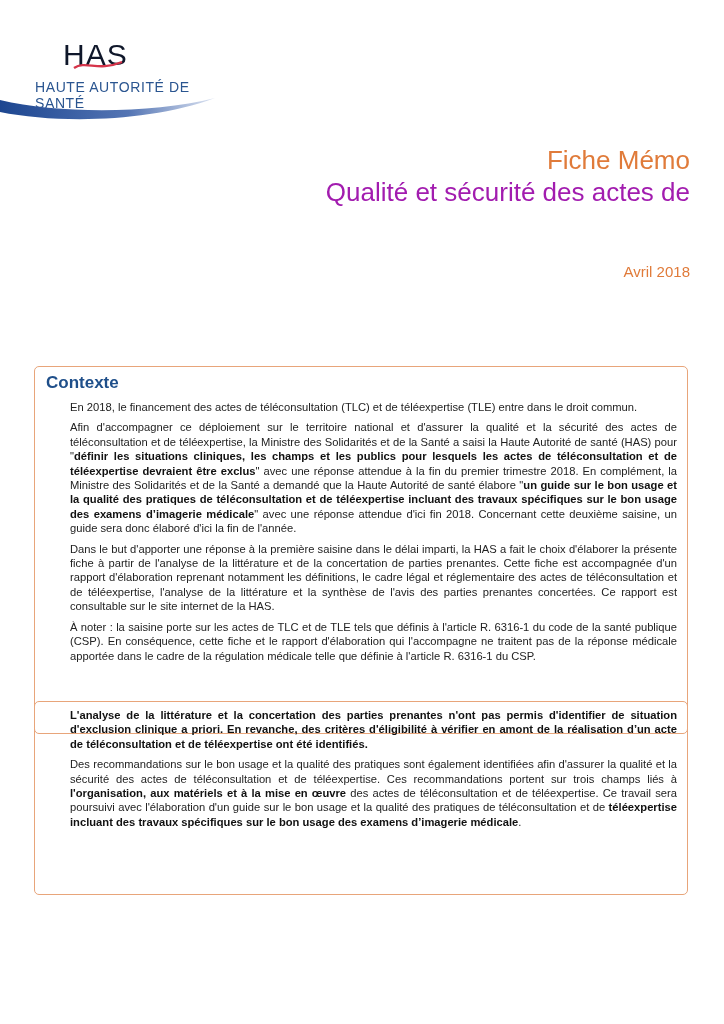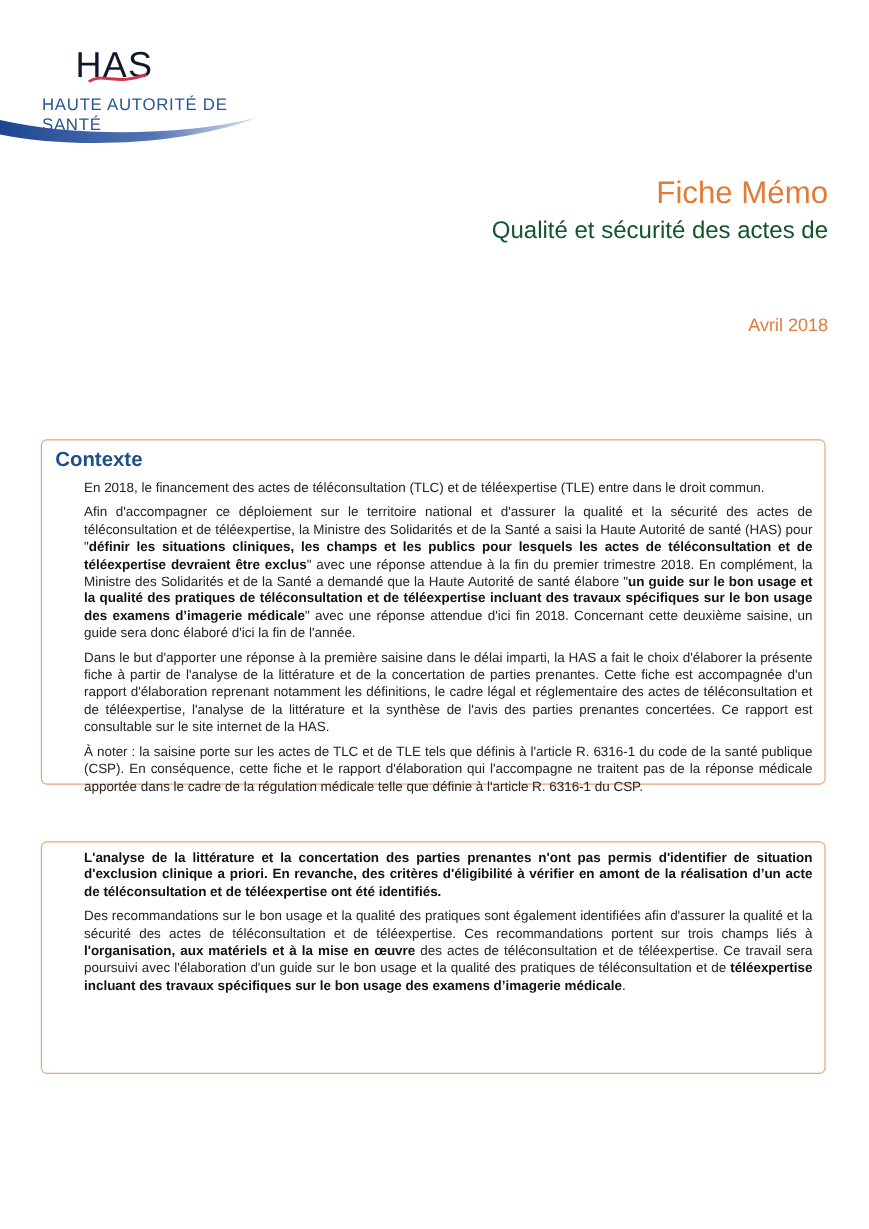--- a/index.html
+++ b/index.html
@@ -8,26 +8,26 @@
 
   .logo { position: absolute; left: 0; top: 0; width: 240px; height: 130px; }
   .logo-letters { position: absolute; left: 63px; top: 38px; font-size: 30px; letter-spacing: 1px;
                   color: #0f172a; font-family: "Liberation Sans", sans-serif; }
   .logo-sub { position: absolute; left: 35px; top: 79px; font-size: 14px; letter-spacing: 0.6px;
               color: #2a5590; }
   .swoosh { position: absolute; left: 0; top: 90px; }
 
   .title-block { position: absolute; right: 34px; top: 145px; text-align: right; }
   .fiche { font-size: 26px; color: #e07b3a; line-height: 30px; }
-  .subtitle { font-size: 20px; color: #14532d; line-height: 31px; margin-top: 2px; }
+  .subtitle { font-size: 26px; color: #a21caf; line-height: 31px; margin-top: 2px; }
   .date { position: absolute; right: 34px; top: 263px; font-size: 15px; color: #e07b3a; }
 
   .box { position: absolute; left: 34px; width: 654px; border: 1.5px solid #e8a57a;
          border-radius: 5px; box-sizing: border-box; padding: 6px 10px 8px 11px; }
-  .box1 { top: 366px; height: 288px; }
+  .box1 { top: 366px; height: 368px; }
   .box2 { top: 701px; height: 194px; }
 
   .box h2 { margin: 0; font-size: 17px; font-weight: bold; color: #1f4f8a; line-height: 20px; }
   .box1 h2 { margin-bottom: 7px; }
   .box2 h2 { margin-bottom: 4px; line-height: 21px; }
   .box p { margin: 0 0 6px 0; font-size: 11.2px; line-height: 14.4px; text-align: justify; color: #222; padding-left: 24px; }
   .box p b { font-weight: bold; color: #111; }
 
   .footer { position: absolute; left: 0; width: 695px; top: 1044px; text-align: center;
             font-size: 10px; color: #1f4f8a; }

